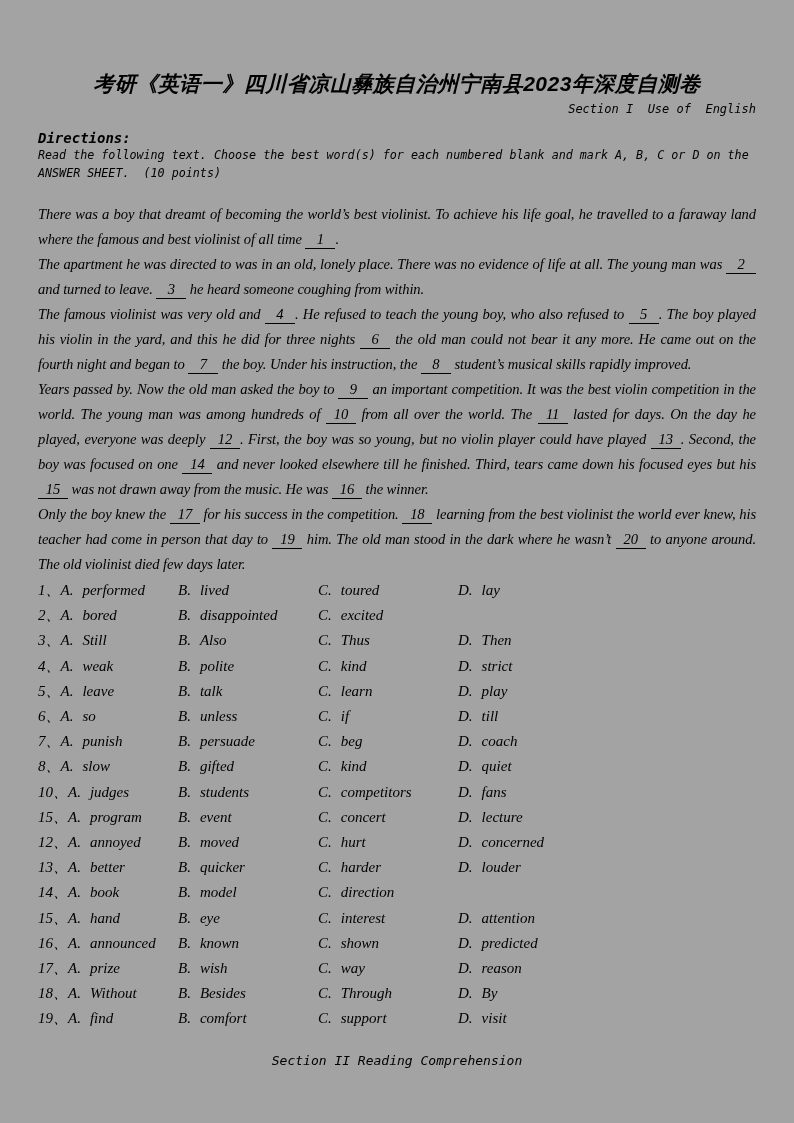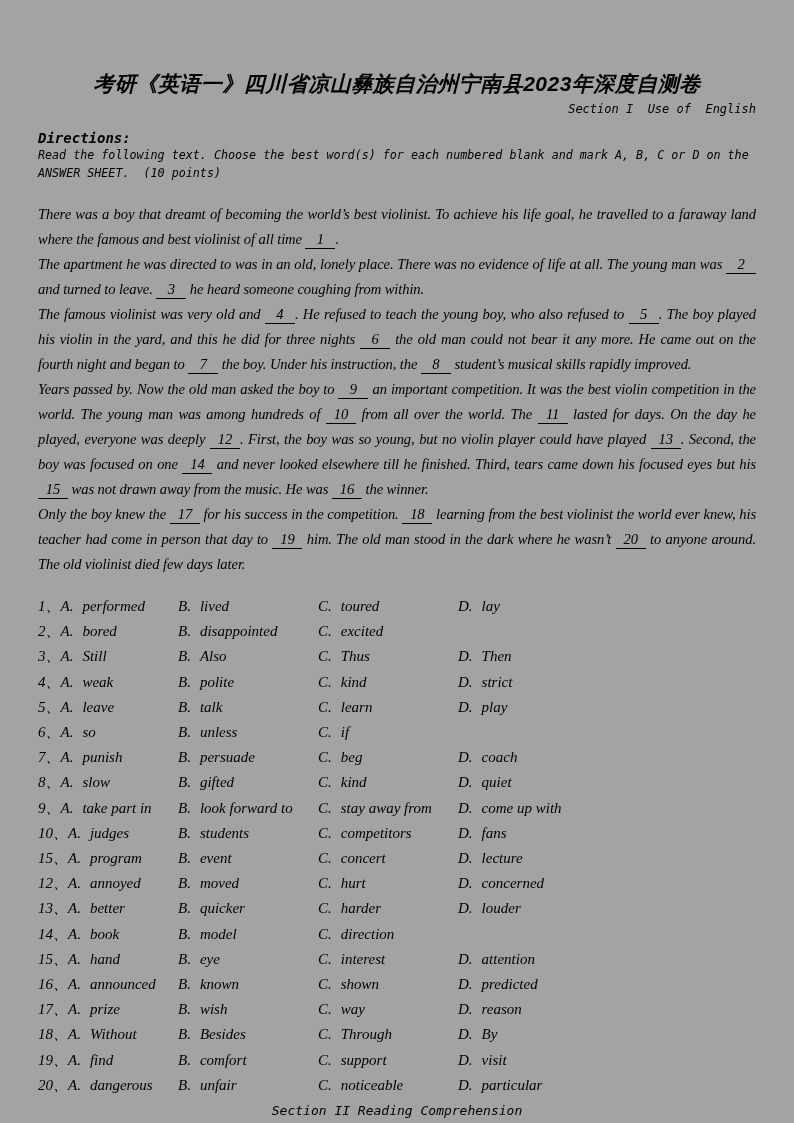--- a/index.html
+++ b/index.html
@@ -51,38 +51,38 @@
     letter-spacing:-0.1px;
   }
   .blank{
     display:inline-block;
     min-width:26px;
     text-align:center;
     border-bottom:1px solid #000;
     padding:0 2px;
     line-height:17px;
   }
-  .questions{margin-top:17px;}
+  .questions{margin-top:1px;}
   .q-row{
     display:grid;
     grid-template-columns:140px 140px 140px 1fr;
     font-family:"Liberation Serif",serif;
     font-size:15px;
     line-height:25.2px;
     white-space:nowrap;
   }
   .q-num{display:inline;}
   .opt-letter{display:inline-block;margin-right:9px;}
   .q-cell{overflow:visible;}
   .section2-heading{
     font-family:"DejaVu Sans Mono",monospace;
     font-size:13px;
     line-height:25px;
     text-align:center;
-    margin-top:0px;
+    margin-top:16px;
   }
 </style>
 </head>
 <body>
 
 <div class="page">
 
   <div class="doc-title">考研《英语一》四川省凉山彝族自治州宁南县2023年深度自测卷</div>
 
   <div class="section-heading">Section I  Use of  English</div>
@@ -126,40 +126,35 @@
       <div class="q-row">
         <div class="q-cell"><span class="q-num">5、</span><span class="opt-letter">A.</span><span>leave</span></div>
         <div class="q-cell"><span class="opt-letter">B.</span><span>talk</span></div>
         <div class="q-cell"><span class="opt-letter">C.</span><span>learn</span></div>
         <div class="q-cell"><span class="opt-letter">D.</span><span>play</span></div>
       </div>
       <div class="q-row">
         <div class="q-cell"><span class="q-num">6、</span><span class="opt-letter">A.</span><span>so</span></div>
         <div class="q-cell"><span class="opt-letter">B.</span><span>unless</span></div>
         <div class="q-cell"><span class="opt-letter">C.</span><span>if</span></div>
+        <div class="q-cell"><span class="opt-letter">D.</span><span>till</span></div>
       </div>
       <div class="q-row">
         <div class="q-cell"><span class="q-num">7、</span><span class="opt-letter">A.</span><span>punish</span></div>
         <div class="q-cell"><span class="opt-letter">B.</span><span>persuade</span></div>
         <div class="q-cell"><span class="opt-letter">C.</span><span>beg</span></div>
         <div class="q-cell"><span class="opt-letter">D.</span><span>coach</span></div>
       </div>
       <div class="q-row">
         <div class="q-cell"><span class="q-num">8、</span><span class="opt-letter">A.</span><span>slow</span></div>
         <div class="q-cell"><span class="opt-letter">B.</span><span>gifted</span></div>
         <div class="q-cell"><span class="opt-letter">C.</span><span>kind</span></div>
         <div class="q-cell"><span class="opt-letter">D.</span><span>quiet</span></div>
       </div>
       <div class="q-row">
-        <div class="q-cell"><span class="q-num">9、</span><span class="opt-letter">A.</span><span>take part in</span></div>
-        <div class="q-cell"><span class="opt-letter">B.</span><span>look forward to</span></div>
-        <div class="q-cell"><span class="opt-letter">C.</span><span>stay away from</span></div>
-        <div class="q-cell"><span class="opt-letter">D.</span><span>come up with</span></div>
-      </div>
-      <div class="q-row">
         <div class="q-cell"><span class="q-num">10、</span><span class="opt-letter">A.</span><span>judges</span></div>
         <div class="q-cell"><span class="opt-letter">B.</span><span>students</span></div>
         <div class="q-cell"><span class="opt-letter">C.</span><span>competitors</span></div>
         <div class="q-cell"><span class="opt-letter">D.</span><span>fans</span></div>
       </div>
       <div class="q-row">
         <div class="q-cell"><span class="q-num">15、</span><span class="opt-letter">A.</span><span>program</span></div>
         <div class="q-cell"><span class="opt-letter">B.</span><span>event</span></div>
         <div class="q-cell"><span class="opt-letter">C.</span><span>concert</span></div>
         <div class="q-cell"><span class="opt-letter">D.</span><span>lecture</span></div>
@@ -204,23 +199,17 @@
         <div class="q-cell"><span class="opt-letter">B.</span><span>Besides</span></div>
         <div class="q-cell"><span class="opt-letter">C.</span><span>Through</span></div>
         <div class="q-cell"><span class="opt-letter">D.</span><span>By</span></div>
       </div>
       <div class="q-row">
         <div class="q-cell"><span class="q-num">19、</span><span class="opt-letter">A.</span><span>find</span></div>
         <div class="q-cell"><span class="opt-letter">B.</span><span>comfort</span></div>
         <div class="q-cell"><span class="opt-letter">C.</span><span>support</span></div>
         <div class="q-cell"><span class="opt-letter">D.</span><span>visit</span></div>
       </div>
-      <div class="q-row">
-        <div class="q-cell"><span class="q-num">20、</span><span class="opt-letter">A.</span><span>dangerous</span></div>
-        <div class="q-cell"><span class="opt-letter">B.</span><span>unfair</span></div>
-        <div class="q-cell"><span class="opt-letter">C.</span><span>noticeable</span></div>
-        <div class="q-cell"><span class="opt-letter">D.</span><span>particular</span></div>
-      </div>
     </div>
 
   <div class="section2-heading">Section II Reading Comprehension</div>
 
 </div>
 
 </body></html>

